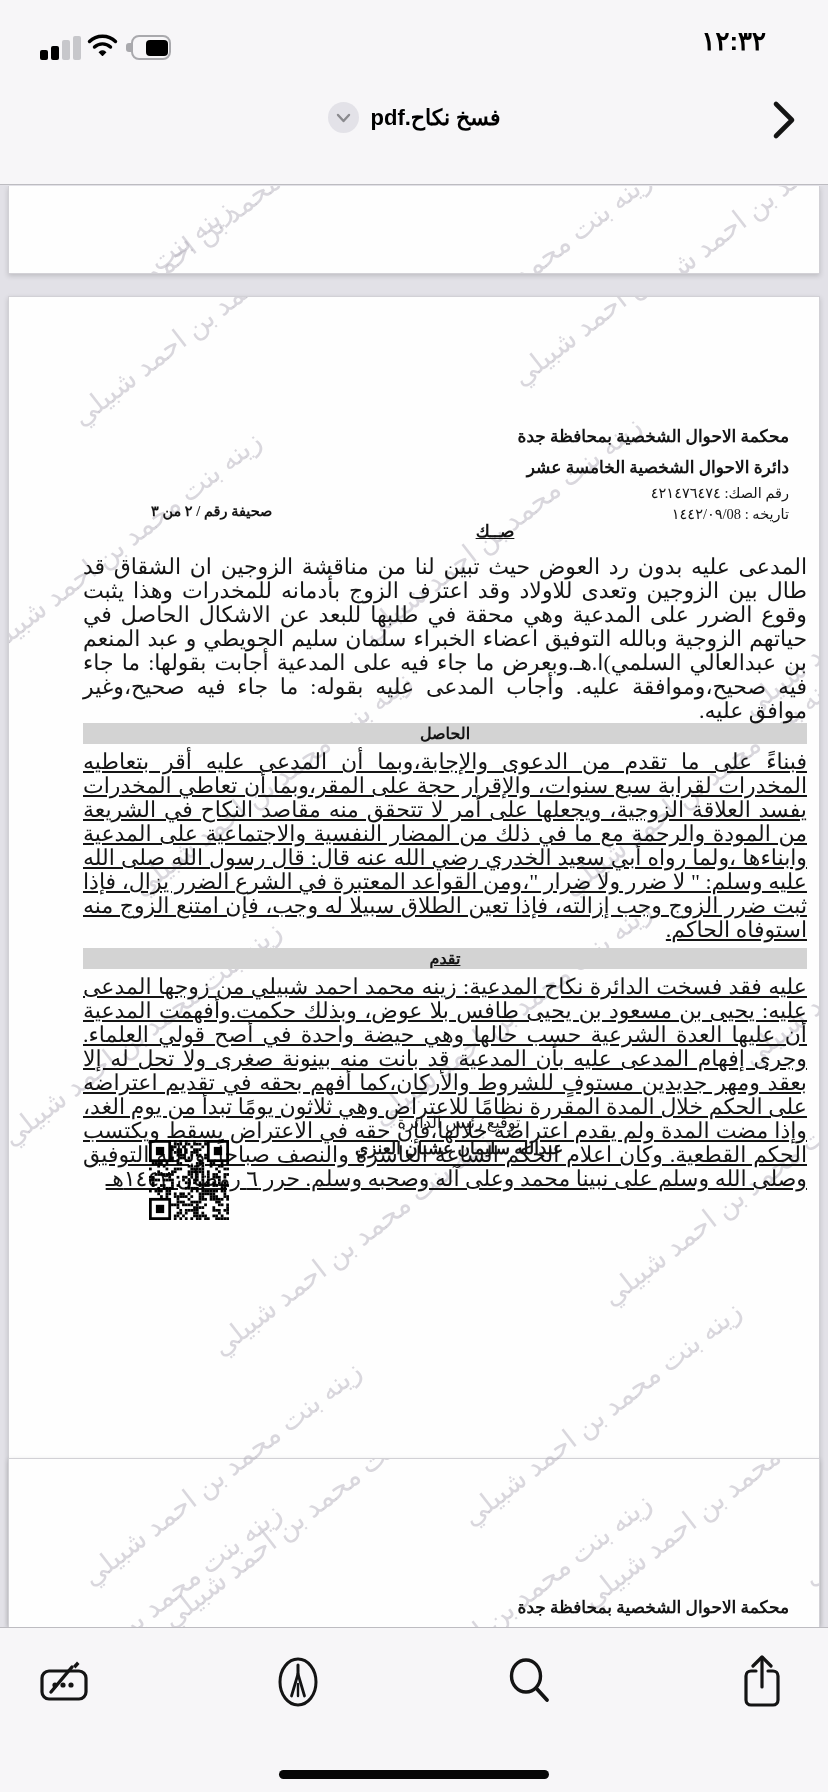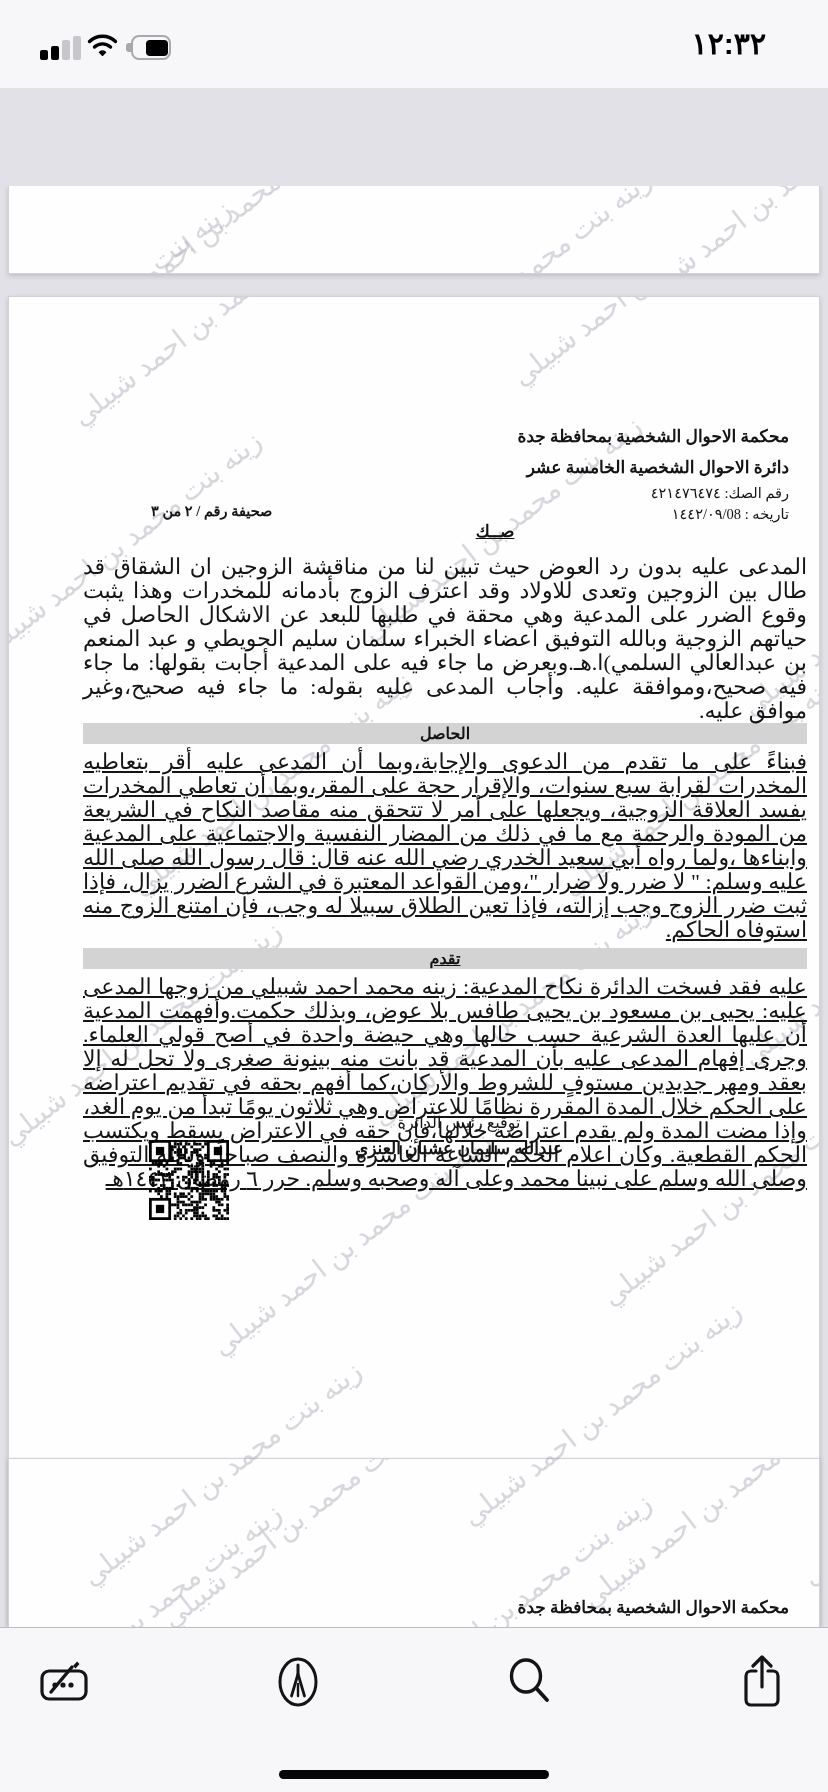--- a/index.html
+++ b/index.html
@@ -2,21 +2,21 @@
 <html lang="ar" dir="rtl"><head>
 <meta charset="utf-8">
 <style>
   * { margin:0; padding:0; box-sizing:border-box; }
   html,body { width:828px; height:1792px; }
   body { font-family:"Liberation Sans", sans-serif; background:#e2e1e7; overflow:hidden; }
   .phone { position:relative; width:828px; height:1792px; background:#e2e1e7; overflow:hidden; }
 
   
   .status-bar { position:absolute; top:0; left:0; right:0; height:88px; background:#f7f6f8; z-index:30; }
-  .time { position:absolute; top:26px; right:62px; font-size:30px; font-weight:700; color:#000; letter-spacing:1px; }
+  .time { position:absolute; top:26px; right:62px; font-size:26px; font-weight:700; color:#000; letter-spacing:1px; }
   .status-icons { position:absolute; top:34px; left:40px; display:flex; align-items:flex-end; gap:6px; height:26px; }
   .battery { position:relative; width:47px; height:25px; }
   .battery .shell { position:absolute; left:7px; top:0; width:40px; height:25px; border:2.5px solid #a9a9ad; border-radius:8px; }
   .battery .nub { position:absolute; left:2px; top:8px; width:5px; height:9px; background:#a9a9ad; border-radius:3px 0 0 3px; }
   .battery .level { position:absolute; right:3px; top:4.5px; width:22px; height:16px; background:#000; border-radius:4px; }
   .cell-bars { display:flex; align-items:flex-end; gap:3px; height:24px; }
   .cell-bars i { display:block; width:8px; border-radius:2px; }
   .cell-bars .b1 { height:24px; background:#c7c7cb; }
   .cell-bars .b2 { height:20px; background:#c7c7cb; }
   .cell-bars .b3 { height:14px; background:#000; }
@@ -86,20 +86,35 @@
       </span>
       <div class="cell-bars">
         <i class="b1"></i>
           <i class="b2"></i>
           <i class="b3"></i>
           <i class="b4"></i>
       </div>
     </div>
   </div>
 
+  <div class="nav-bar">
+    <div class="nav-center">
+      <div class="title-chevron">
+        <svg width="15" height="10" viewBox="0 0 15 10">
+          <polyline points="2,2 7.5,8 13,2" fill="none" stroke="#8a8a8e" stroke-width="2.4" stroke-linecap="round" stroke-linejoin="round"></polyline>
+        </svg>
+      </div>
+      <div class="nav-title">فسخ نكاح.pdf</div>
+    </div>
+    <div class="back-btn">
+      <svg width="27" height="44" viewBox="0 0 27 44">
+        <polyline points="5,6 21,22 5,38" fill="none" stroke="#141414" stroke-width="4.6" stroke-linecap="round" stroke-linejoin="round"></polyline>
+      </svg>
+    </div>
+  </div>
 
   <div class="content">
 
     <div class="page page-1">
       <div class="wm-layer">
           <span class="wm" style="left: 40px; top: 18px;">زينه بنت محمد بن احمد شبيلي</span>
           <span class="wm" style="left: 330px; top: 80px;">زينه بنت محمد بن احمد شبيلي</span>
           <span class="wm" style="left: 590px; top: -8px;">زينه بنت محمد بن احمد شبيلي</span>
           <span class="wm" style="left: -90px; top: 110px;">زينه بنت محمد بن احمد شبيلي</span>
         </div>

